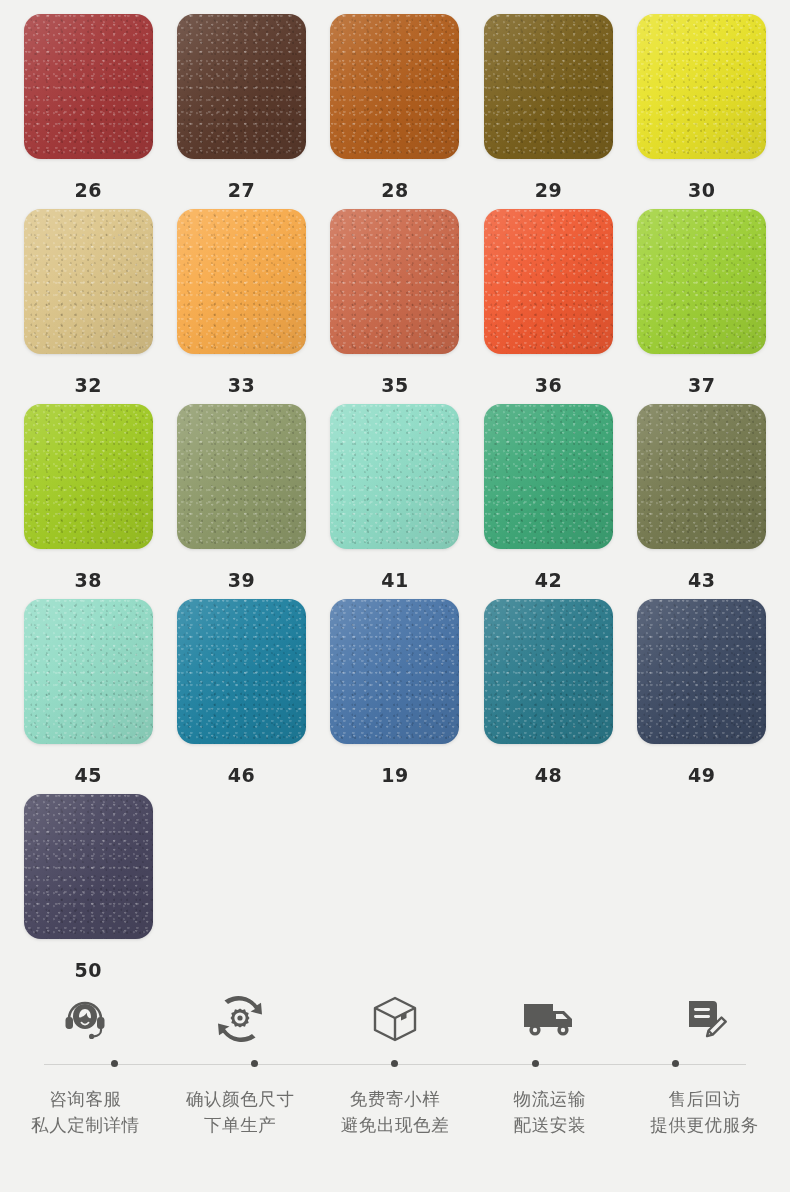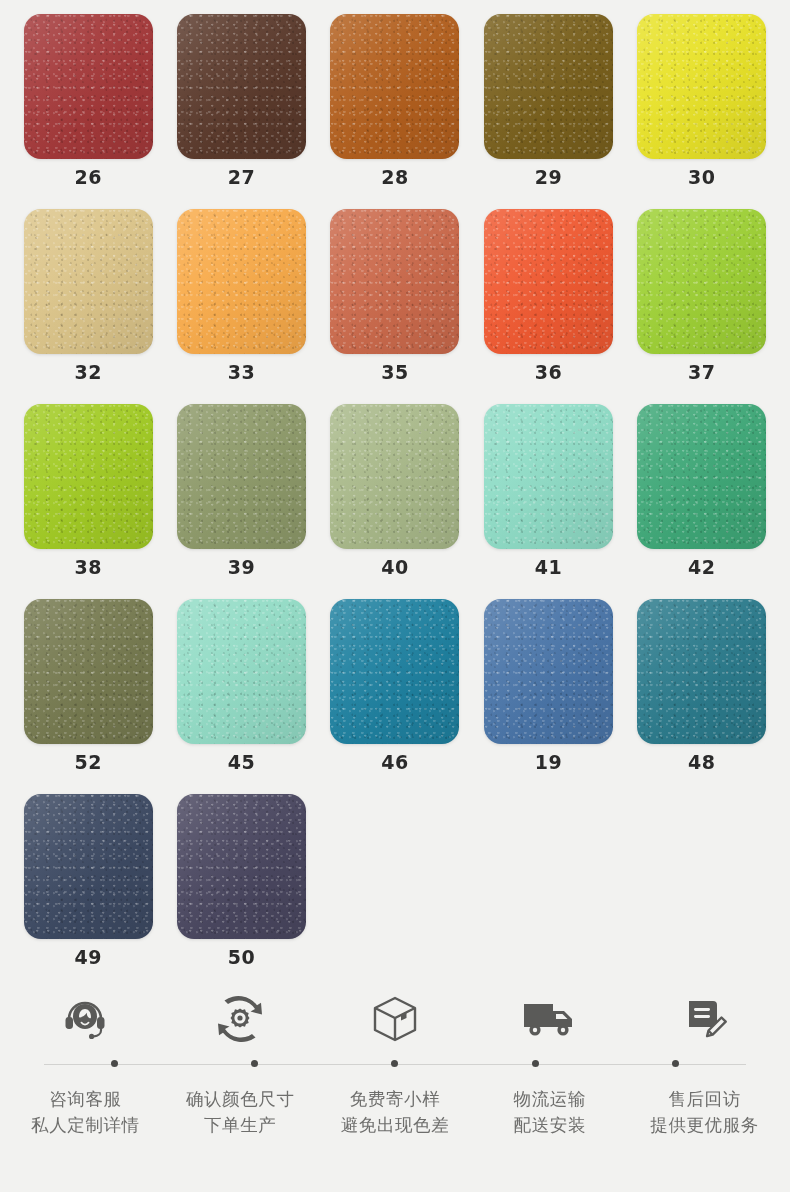--- a/index.html
+++ b/index.html
@@ -52,21 +52,21 @@
   }
   .swatch-chip::after {
     content:"";
     position:absolute;
     inset:0;
     background:
       linear-gradient(135deg, rgba(255,255,255,.17) 0%, rgba(255,255,255,.05) 34%, rgba(0,0,0,.03) 62%, rgba(0,0,0,.10) 100%);
     pointer-events:none;
   }
   .swatch-label {
-    margin-top:7px;
+    margin-top:20px;
     font-size:19px;
     font-weight:700;
     color:#2b2b2b;
     letter-spacing:.5px;
     font-family:"DejaVu Sans","Liberation Sans",sans-serif;
   }
   
   .service-strip {
     position:absolute;
     left:0; right:0;
@@ -175,34 +175,30 @@
     </div>
     <div class="swatch-cell">
       <div class="swatch-chip" style="background-color: rgb(162, 203, 37);"></div>
       <div class="swatch-label">38</div>
     </div>
     <div class="swatch-cell">
       <div class="swatch-chip" style="background-color: rgb(142, 154, 106);"></div>
       <div class="swatch-label">39</div>
     </div>
     <div class="swatch-cell">
-      <div class="swatch-chip" style="background-color: rgb(169, 185, 138);"></div>
-      <div class="swatch-label">40</div>
-    </div>
-    <div class="swatch-cell">
       <div class="swatch-chip" style="background-color: rgb(143, 220, 198);"></div>
       <div class="swatch-label">41</div>
     </div>
     <div class="swatch-cell">
       <div class="swatch-chip" style="background-color: rgb(63, 168, 120);"></div>
       <div class="swatch-label">42</div>
     </div>
     <div class="swatch-cell">
       <div class="swatch-chip" style="background-color: rgb(118, 122, 80);"></div>
-      <div class="swatch-label">52</div>
+      <div class="swatch-label">43</div>
     </div>
     <div class="swatch-cell">
       <div class="swatch-chip" style="background-color: rgb(147, 220, 198);"></div>
       <div class="swatch-label">45</div>
     </div>
     <div class="swatch-cell">
       <div class="swatch-chip" style="background-color: rgb(31, 129, 160);"></div>
       <div class="swatch-label">46</div>
     </div>
     <div class="swatch-cell">

